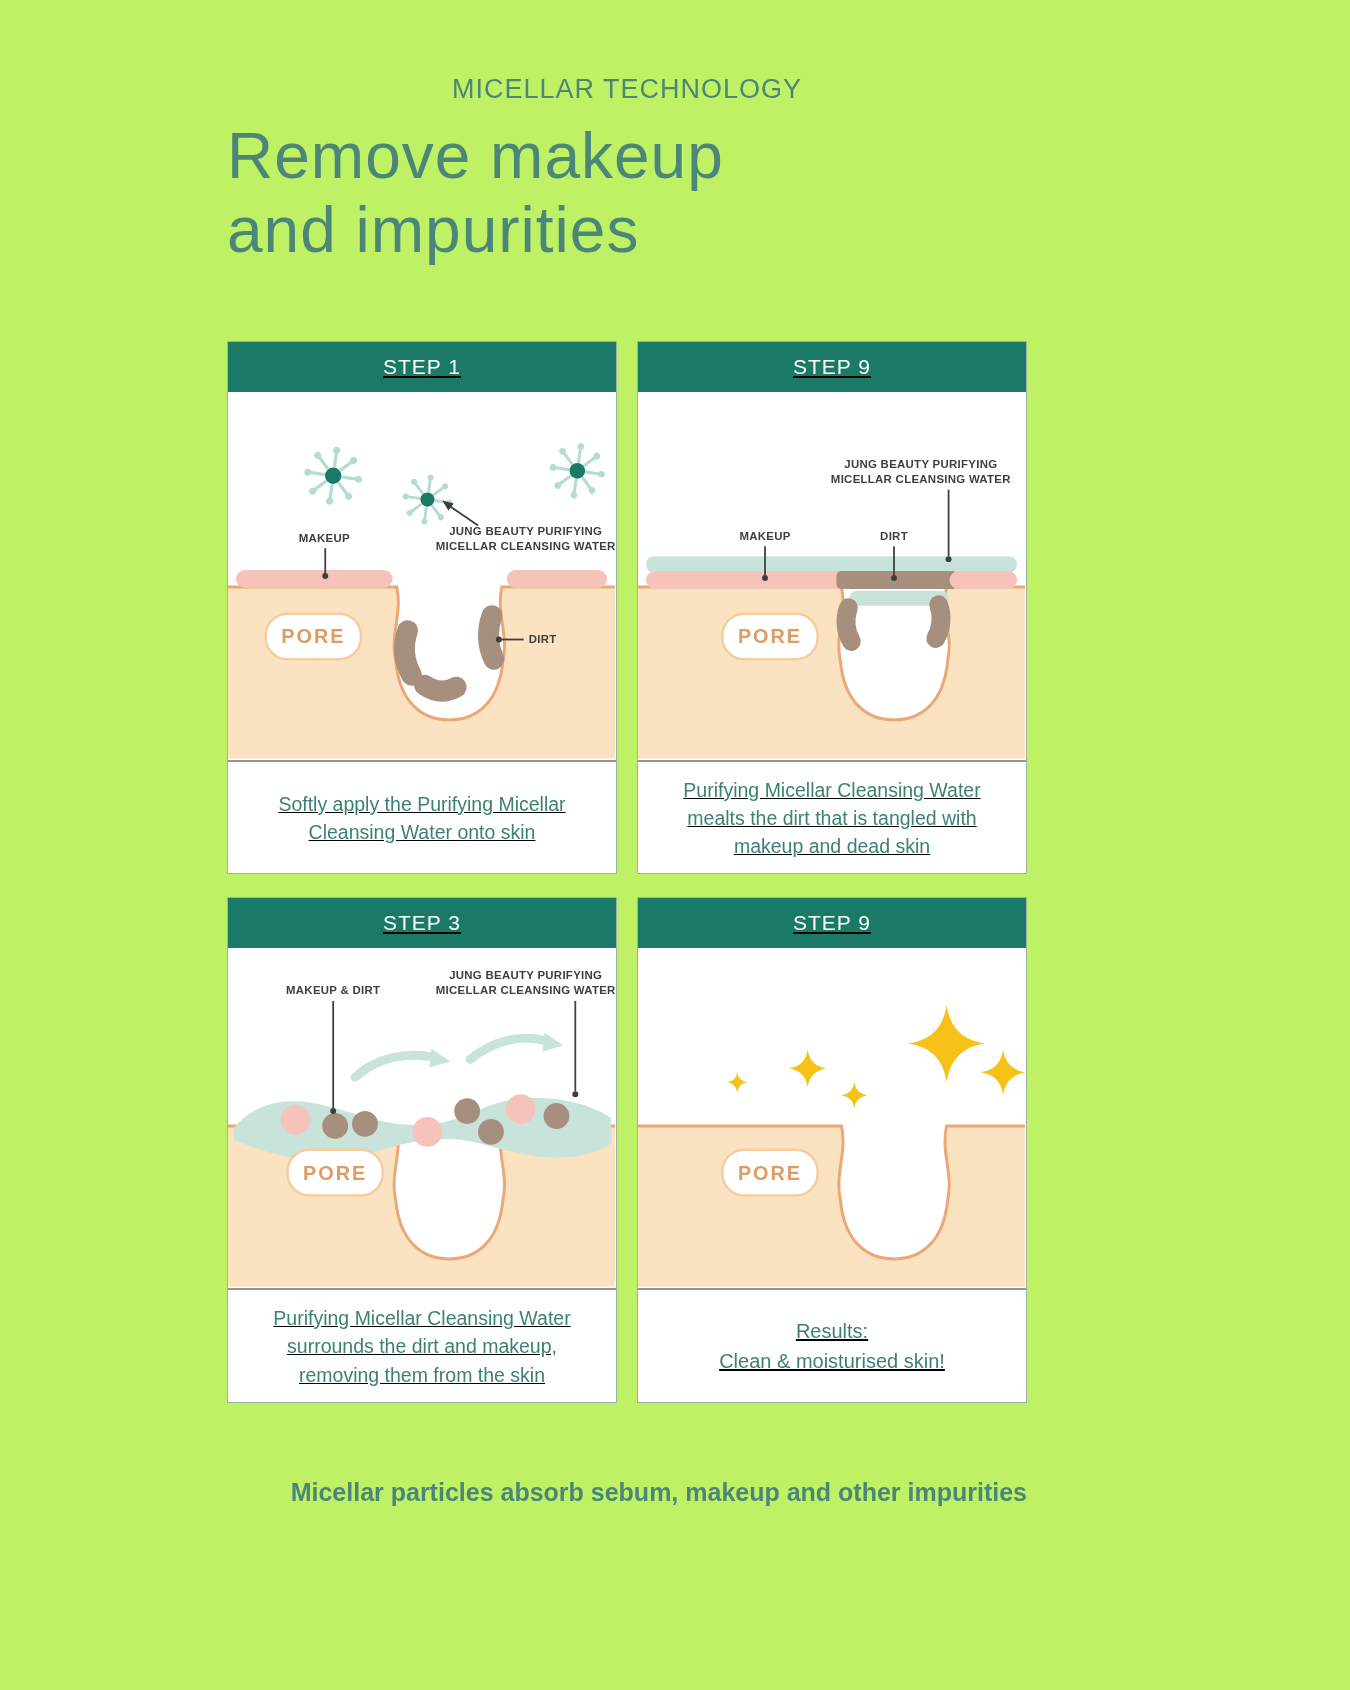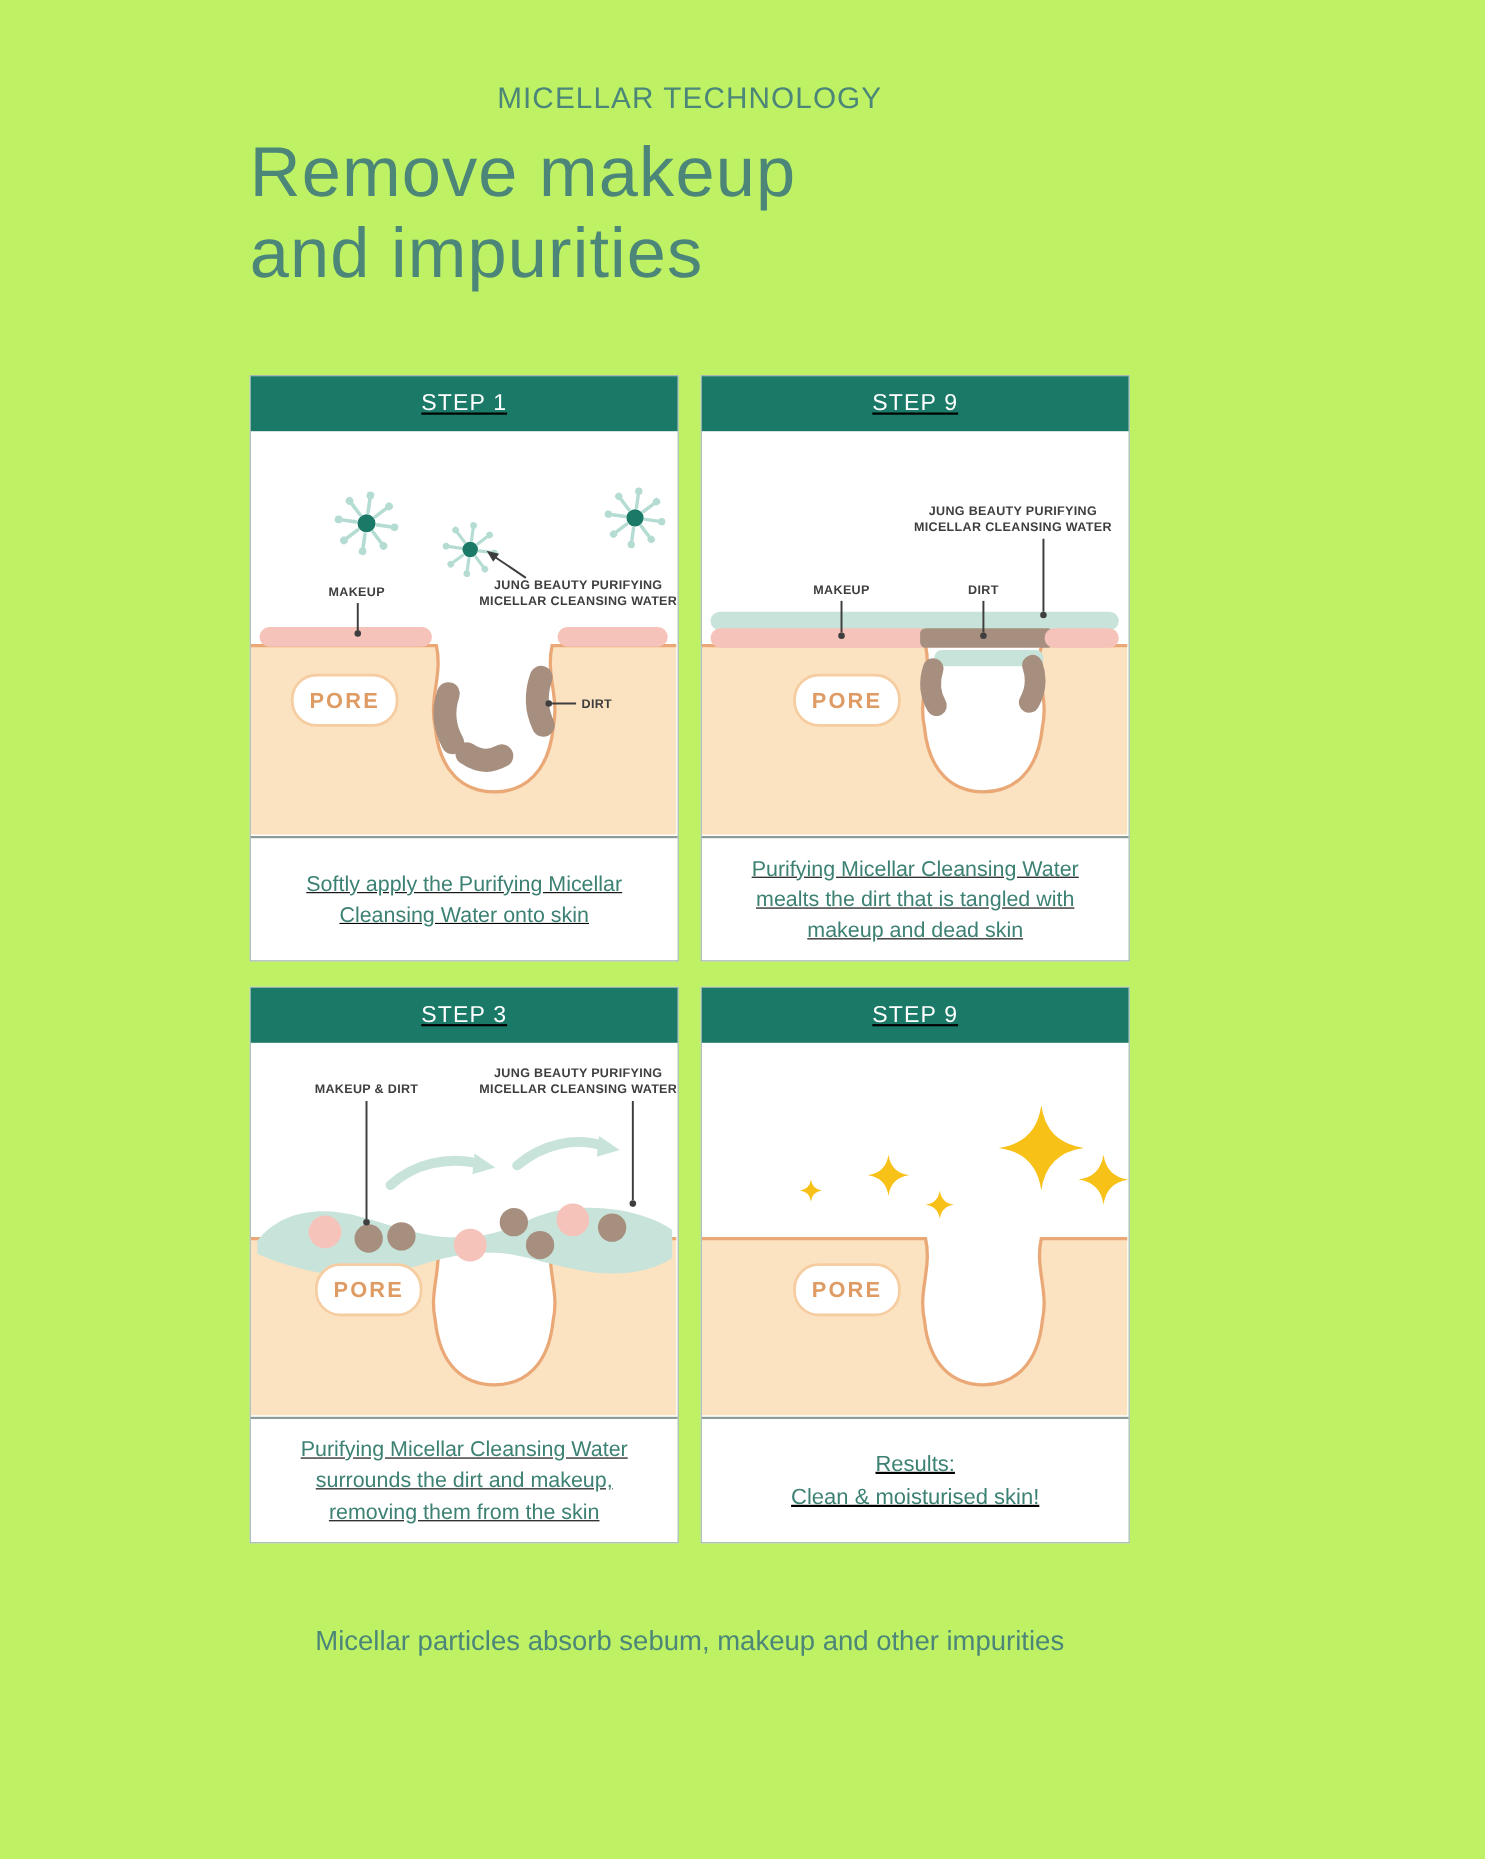--- a/index.html
+++ b/index.html
@@ -47,22 +47,22 @@
     padding:0 22px;
   }
   .caption-area p{
     margin:0;text-align:center;color:#3c8173;
     font-size:19.5px;line-height:1.45;font-weight:500;
   }
   .caption-area.big p{font-size:20px;line-height:1.5;}
 
   
   .footnote{
-    margin-top:72px;text-align:center;color:#4c8678;
-    font-size:25px;line-height:1.42;font-weight:400;
+    margin-top:72px;text-align:right;color:#4c8678;
+    font-size:25px;line-height:1.42;font-weight:700;
   }
   .footnote p{margin:0;}
 
   
   svg text{font-family:"Liberation Sans",sans-serif;}
   .lbl{font-size:11.5px;font-weight:700;fill:#3f3e3e;letter-spacing:.3px;}
   .pore-text{font-size:20px;font-weight:600;fill:#de9b63;letter-spacing:2px;}
   .lead{stroke:#3f3e3e;stroke-width:1.8;fill:none;}
   .dot{fill:#3f3e3e;}
   .skin{fill:#fbe2c1;}

